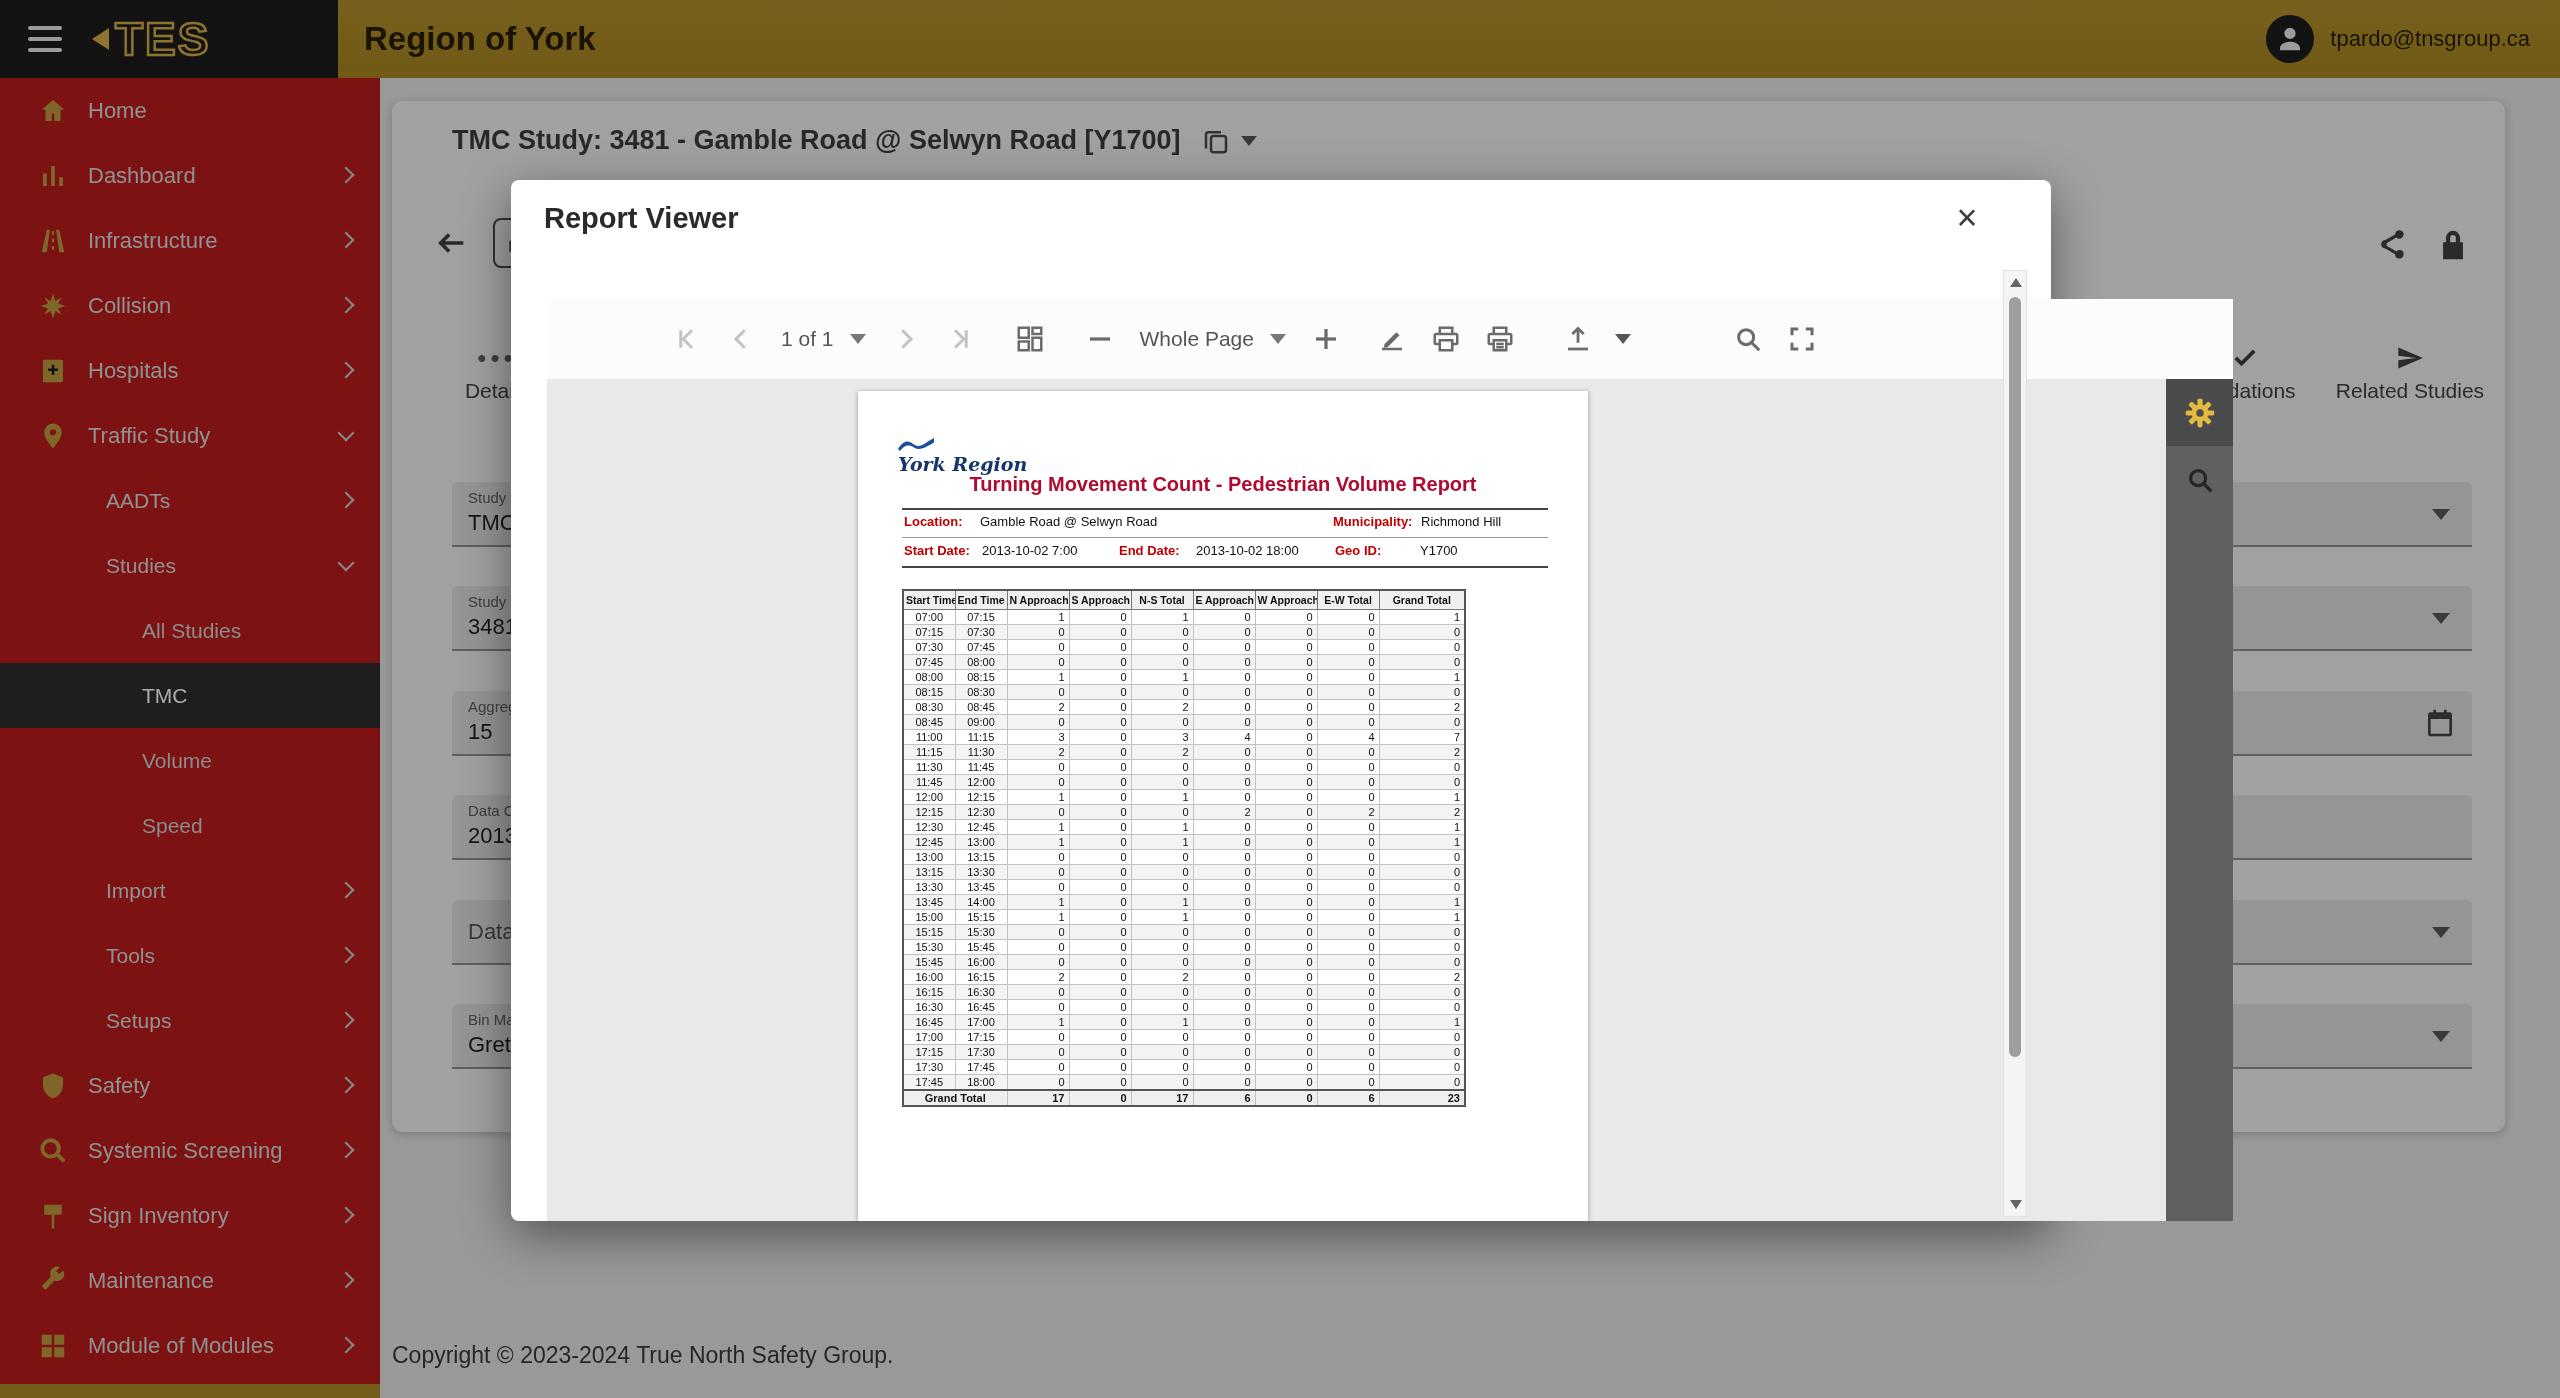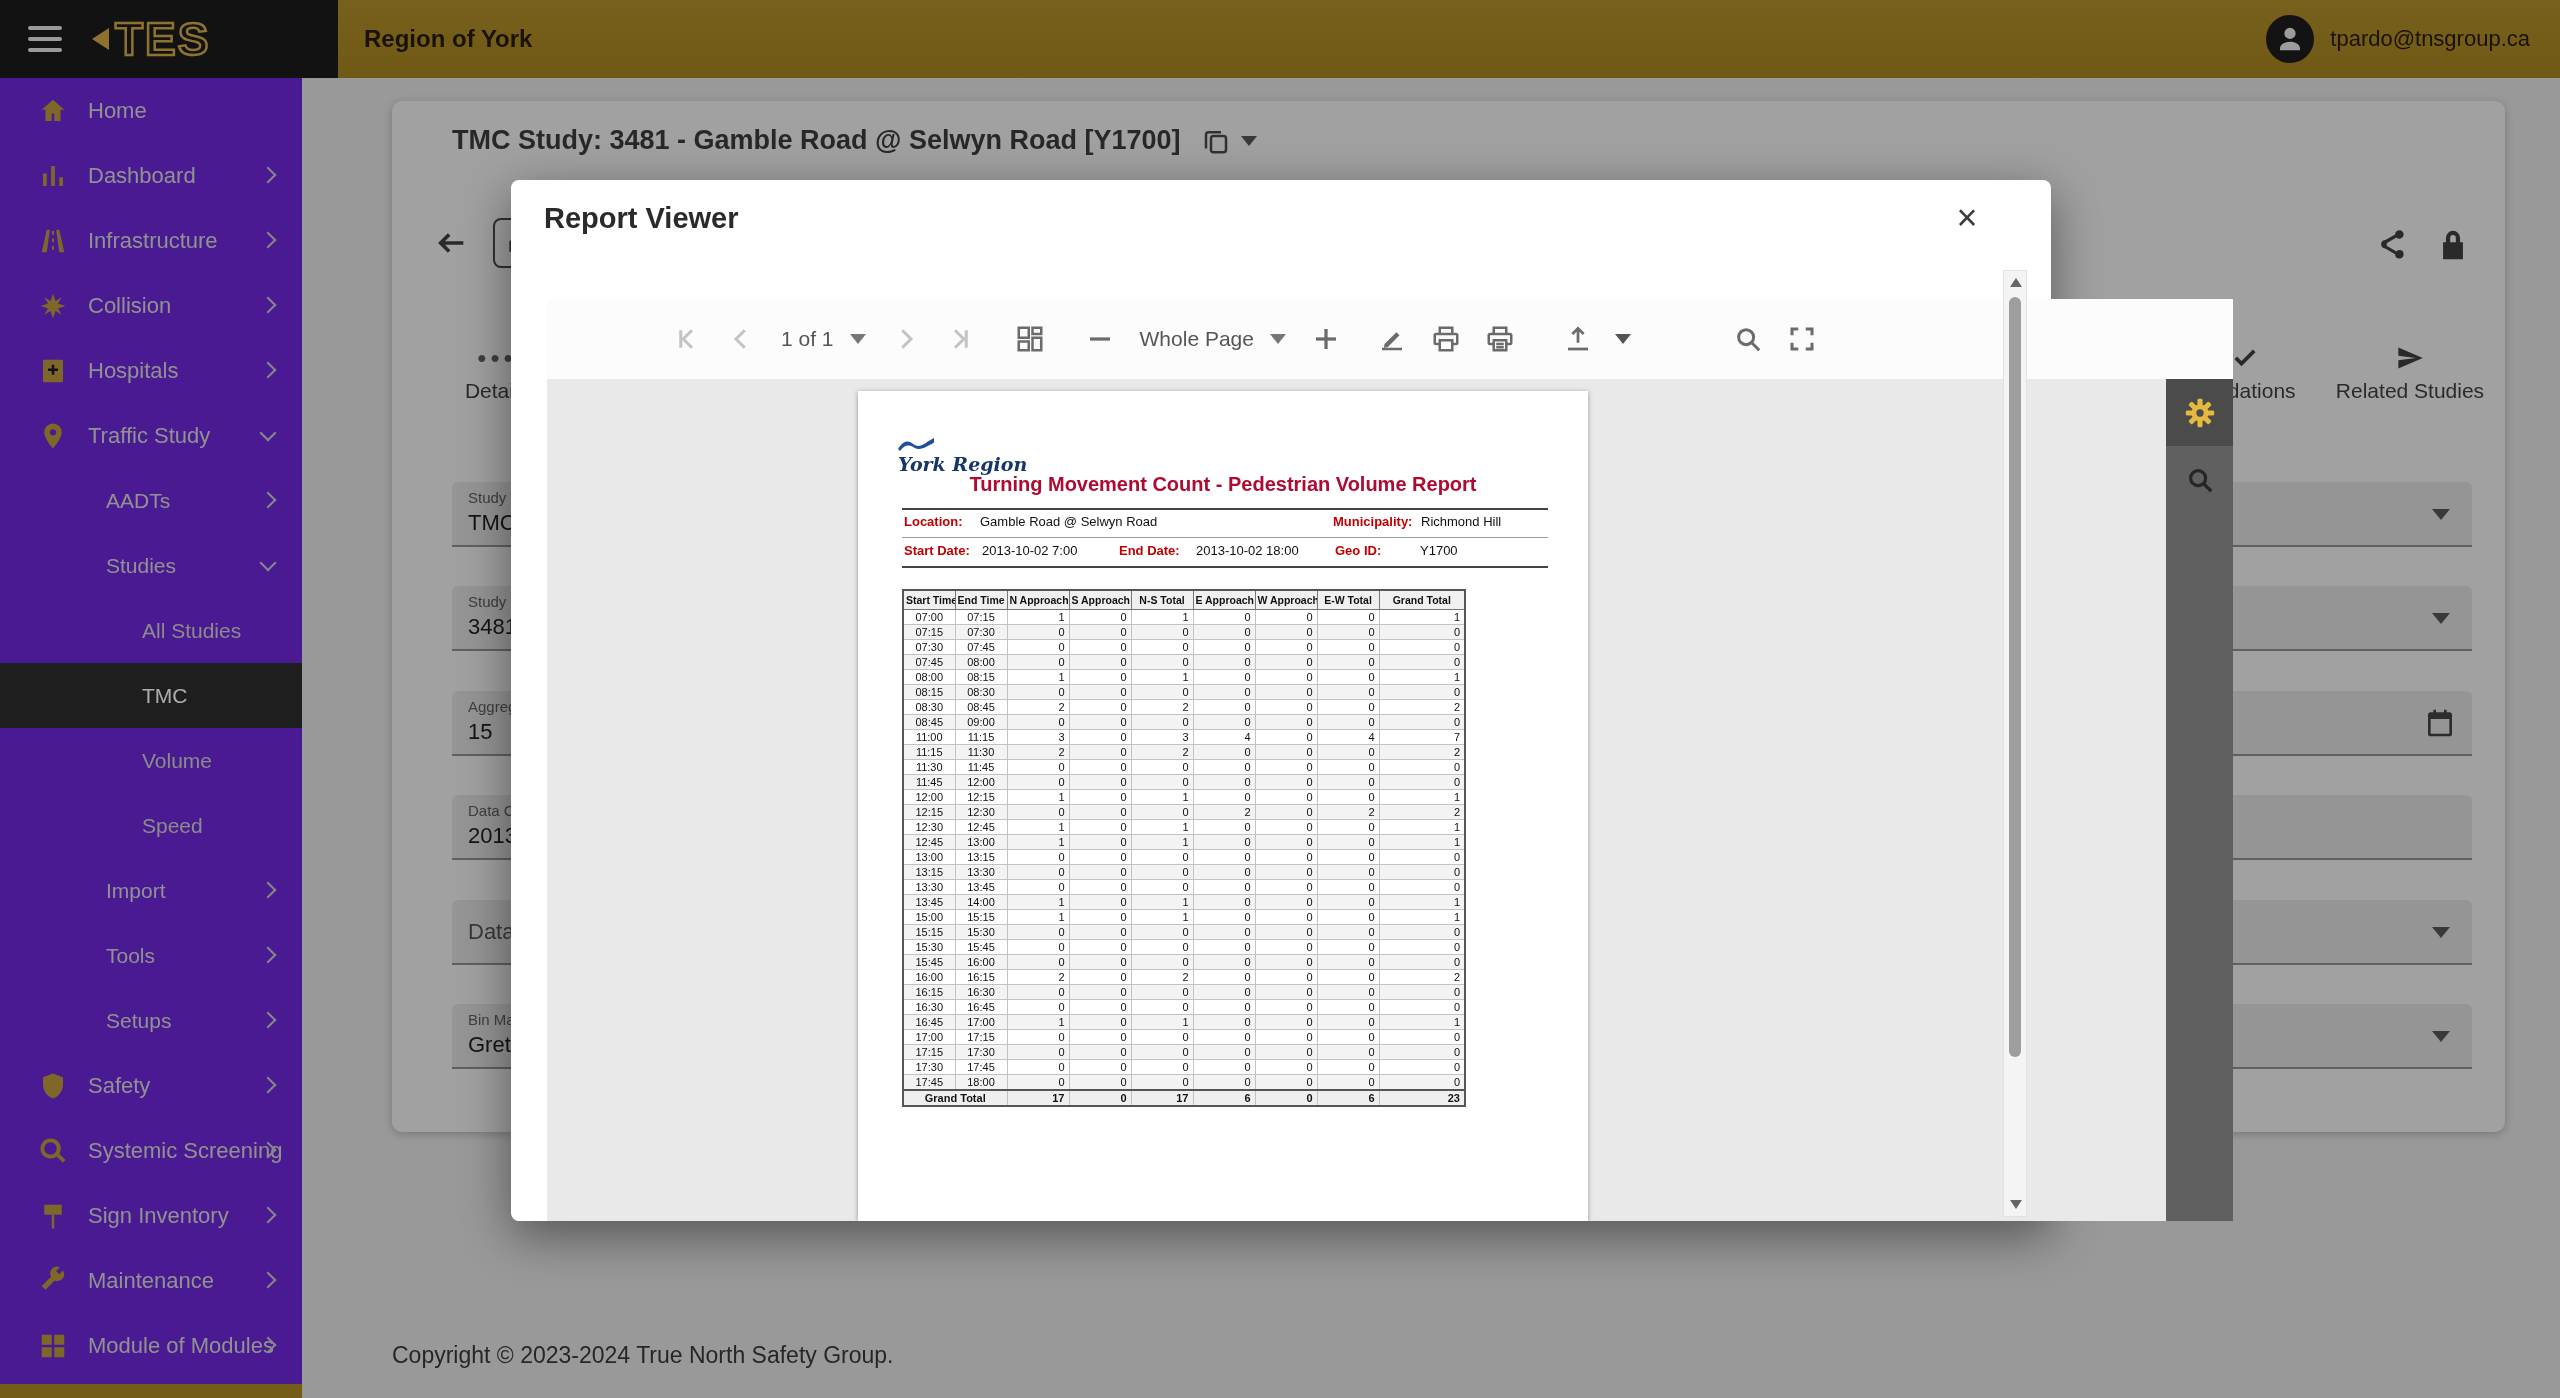--- a/index.html
+++ b/index.html
@@ -11,29 +11,29 @@
           background:linear-gradient(180deg,#b3902c,#a7851f);display:flex;align-items:center;z-index:2;}
   .topbar-left{width:338px;height:100%;background:#1b1b1b;display:flex;align-items:center;
                gap:30px;padding-left:28px;box-sizing:border-box;flex:0 0 auto;}
   .hamburger{width:34px;display:flex;flex-direction:column;gap:7px;cursor:pointer;}
   .hamburger span{height:4px;background:#e6e6e6;border-radius:2px;}
   .logo{display:flex;align-items:center;gap:6px;}
   .logo-tri{width:0;height:0;border-top:11px solid transparent;border-bottom:11px solid transparent;
             border-right:17px solid #d2ac45;}
   .logo-text{font-size:46px;font-weight:bold;letter-spacing:2px;color:#1b1b1b;
              -webkit-text-stroke:2.5px #d2ac45;line-height:1;}
-  .topbar-title{margin-left:26px;font-size:24px;font-weight:bold;color:#241d06;}
+  .topbar-title{margin-left:26px;font-size:33px;font-weight:bold;color:#241d06;}
   .topbar-user{margin-left:auto;display:flex;align-items:center;gap:16px;padding-right:30px;}
   .avatar{width:48px;height:48px;border-radius:50%;background:#1d1d1d;display:flex;
           align-items:center;justify-content:center;cursor:pointer;}
   .avatar svg{width:30px;height:30px;fill:#e9e9e9;}
   .user-email{font-size:22px;color:#241d06;}
 
   
-  .sidebar{position:absolute;top:78px;left:0;width:302px;height:1320px;background:#6d28d9;z-index:2;}
+  .sidebar{position:absolute;top:78px;left:0;width:380px;height:1320px;background:#b91c1c;z-index:2;}
   .sb-item{height:65px;display:flex;align-items:center;color:#d9d9d9;font-size:22px;
            position:relative;cursor:pointer;box-sizing:border-box;}
   .sb-item .icon{width:30px;height:30px;margin:0 20px 0 38px;flex:0 0 auto;}
   .sb-item .icon svg{width:30px;height:30px;fill:#bd9a3e;}
   .sb-item.lv1{padding-left:106px;font-size:21px;}
   .sb-item.lv2{padding-left:142px;font-size:21px;color:#cfcfcf;}
   .sb-item.active{background:#2e2e2e;color:#fff;}
   .chev{position:absolute;right:28px;top:50%;width:10px;height:10px;margin-top:-7px;
         border-right:2.5px solid #c9c9c9;border-bottom:2.5px solid #c9c9c9;transform:rotate(-45deg);}
   .chev.down{transform:rotate(45deg);margin-top:-9px;}

